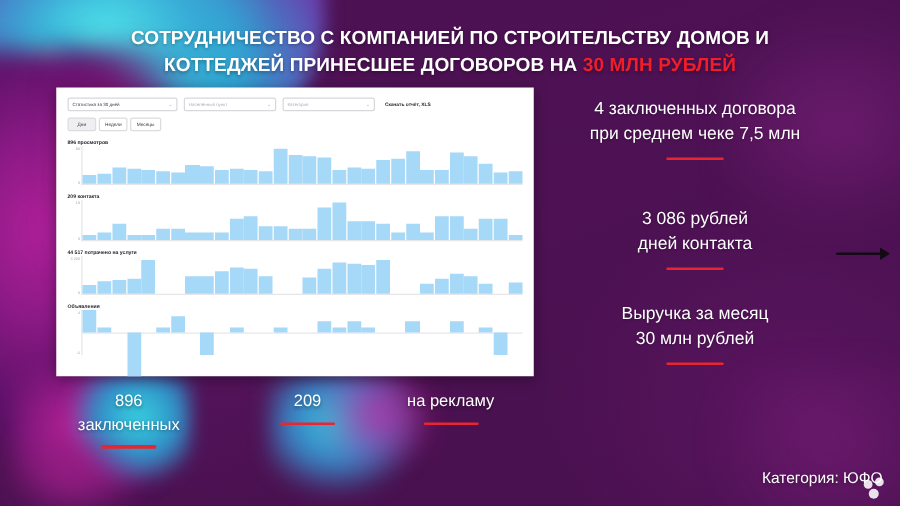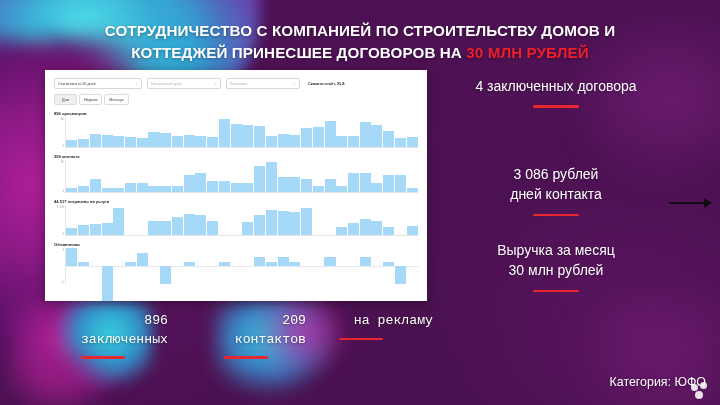--- a/index.html
+++ b/index.html
@@ -168,24 +168,23 @@
   #rt3 { top:240px; }
   .rule {
     width:46px; height:2.4px; background:#e8262f; margin:9px auto 0 auto;
     border-radius:1px;
   }
 
   #arrow { position:absolute; left:668px; top:196px; z-index:6; }
 
   
   .stat {
-    position:absolute; z-index:6; color:#fff; text-align:right;
+    position:absolute; z-index:6; color:#fff; text-align:center;
     font-size:13.2px; line-height:1.42;
     text-shadow:0 1px 3px rgba(0,0,0,.4);
-    font-family:Liberation Mono, monospace;
   }
   #st1 { left:38px;  top:312px; width:130px; }
   #st2 { left:186px; top:312px; width:120px; }
   #st3 { left:288px; top:312px; width:145px; }
   .stat .rule { width:44px; margin-top:7px; }
 
   #place {
     position:absolute; right:14px; bottom:16px; z-index:7;
     color:#fff; font-size:12.4px;
     text-shadow:0 1px 3px rgba(0,0,0,.4);
@@ -454,20 +453,21 @@
           </div>
           <div class="slot"></div>
         </div>
     </div>
   </div>
 
 </div>
 
 <div class="rtext" id="rt1">
   <div>4 заключенных договора</div>
+  <div>при среднем чеке 7,5 млн</div>
   <div class="rule"></div>
 </div>
 
 <div class="rtext" id="rt2">
   <div>3 086 рублей</div>
   <div>дней контакта</div>
   <div class="rule"></div>
 </div>
 
 <div class="rtext" id="rt3">
@@ -481,21 +481,20 @@
   <polygon points="36,2 44,7 36,12" fill="#130a16"></polygon>
 </svg>
 
 <div class="stat" id="st1">
   <div>896</div>
   <div>заключенных</div>
   <div class="rule"></div>
 </div>
 <div class="stat" id="st2">
   <div>209</div>
-  <div>контактов</div>
   <div class="rule"></div>
 </div>
 <div class="stat" id="st3">
   <div>на рекламу</div>
   <div class="rule"></div>
 </div>
 
 <div id="place">Категория: ЮФО</div>
 
 <div id="wm">

